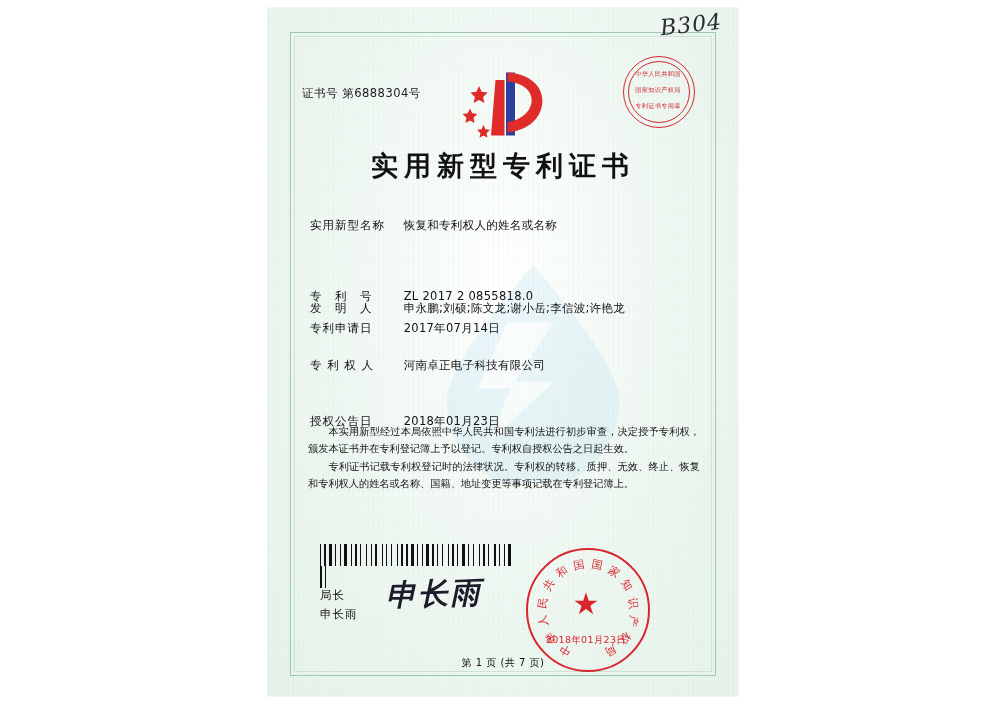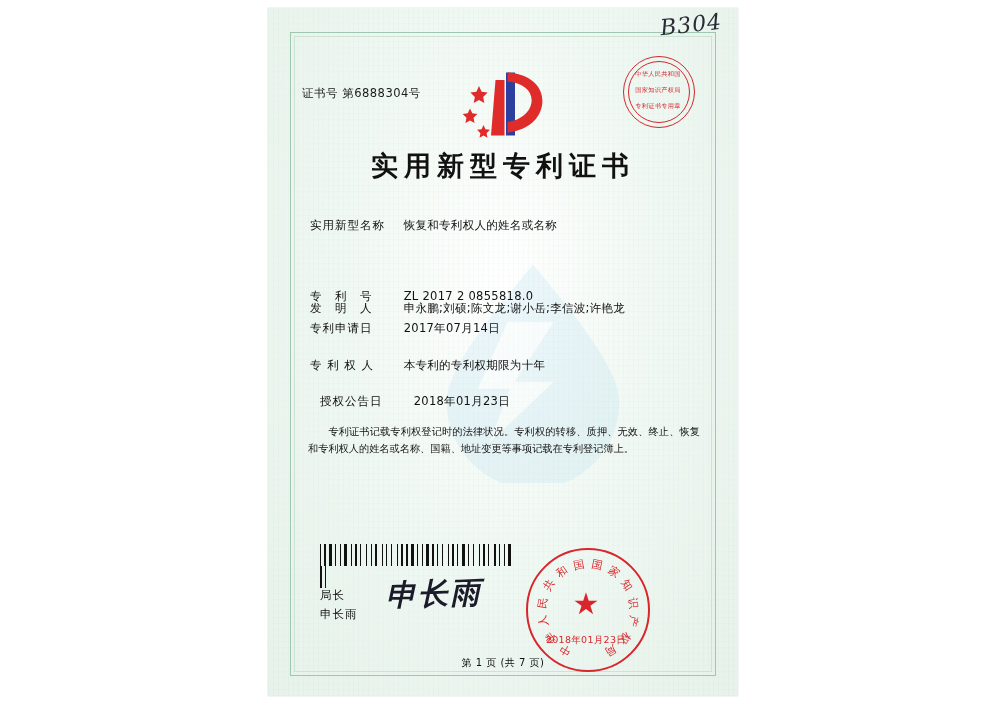--- a/index.html
+++ b/index.html
@@ -331,28 +331,29 @@
   <div class="field-row" style="top:281px;">
     <span class="field-label">专　利　号</span>
     <span class="field-value">ZL 2017 2 0855818.0</span>
   </div>
   <div class="field-row" style="top:313px;">
     <span class="field-label">专利申请日</span>
     <span class="field-value">2017年07月14日</span>
   </div>
   <div class="field-row" style="top:350px;">
     <span class="field-label">专 利 权 人</span>
-    <span class="field-value">本专利的专利权期限为十年</span>
-  </div>
-  <div class="field-row" style="top:386px;margin-left:10px;">
+    <span class="field-value">河南卓正电子科技有限公司</span>
+  </div>
+  <div class="field-row" style="top:406px;">
     <span class="field-label">授权公告日</span>
     <span class="field-value">2018年01月23日</span>
   </div>
 
   <div id="body-text">
+    <p>本实用新型经过本局依照中华人民共和国专利法进行初步审查，决定授予专利权，颁发本证书并在专利登记簿上予以登记。专利权自授权公告之日起生效。</p>
     <p>专利证书记载专利权登记时的法律状况。专利权的转移、质押、无效、终止、恢复和专利权人的姓名或名称、国籍、地址变更等事项记载在专利登记簿上。</p>
   </div>
 
   <div id="barcode"><i style="width:1px"></i><i style="width:1px;background:transparent"></i><i style="width:2px"></i><i style="width:1px;background:transparent"></i><i style="width:3px"></i><i style="width:1px;background:transparent"></i><i style="width:1px"></i><i style="width:2px;background:transparent"></i><i style="width:1px"></i><i style="width:1px;background:transparent"></i><i style="width:3px"></i><i style="width:2px;background:transparent"></i><i style="width:1px"></i><i style="width:1px;background:transparent"></i><i style="width:2px"></i><i style="width:1px;background:transparent"></i><i style="width:1px"></i><i style="width:3px;background:transparent"></i><i style="width:1px"></i><i style="width:2px;background:transparent"></i><i style="width:1px"></i><i style="width:1px;background:transparent"></i><i style="width:2px"></i><i style="width:3px;background:transparent"></i><i style="width:1px"></i><i style="width:1px;background:transparent"></i><i style="width:1px"></i><i style="width:2px;background:transparent"></i><i style="width:1px"></i><i style="width:3px;background:transparent"></i><i style="width:1px"></i><i style="width:1px;background:transparent"></i><i style="width:2px"></i><i style="width:1px;background:transparent"></i><i style="width:2px"></i><i style="width:1px;background:transparent"></i><i style="width:3px"></i><i style="width:1px;background:transparent"></i><i style="width:1px"></i><i style="width:2px;background:transparent"></i><i style="width:1px"></i><i style="width:1px;background:transparent"></i><i style="width:3px"></i><i style="width:1px;background:transparent"></i><i style="width:2px"></i><i style="width:1px;background:transparent"></i><i style="width:1px"></i><i style="width:2px;background:transparent"></i><i style="width:1px"></i><i style="width:3px;background:transparent"></i><i style="width:1px"></i><i style="width:1px;background:transparent"></i><i style="width:2px"></i><i style="width:1px;background:transparent"></i><i style="width:1px"></i><i style="width:2px;background:transparent"></i><i style="width:3px"></i><i style="width:1px;background:transparent"></i><i style="width:1px"></i><i style="width:2px;background:transparent"></i><i style="width:1px"></i><i style="width:3px;background:transparent"></i><i style="width:1px"></i><i style="width:1px;background:transparent"></i><i style="width:2px"></i><i style="width:1px;background:transparent"></i><i style="width:1px"></i><i style="width:3px;background:transparent"></i><i style="width:2px"></i><i style="width:1px;background:transparent"></i><i style="width:1px"></i><i style="width:2px;background:transparent"></i><i style="width:1px"></i><i style="width:1px;background:transparent"></i><i style="width:3px"></i><i style="width:1px;background:transparent"></i><i style="width:2px"></i><i style="width:1px;background:transparent"></i><i style="width:1px"></i><i style="width:2px;background:transparent"></i></div>
 
   <div id="director-block">
     <div>局长</div>
     <div>申长雨</div>
   </div>
   <div id="signature">申长雨</div>

